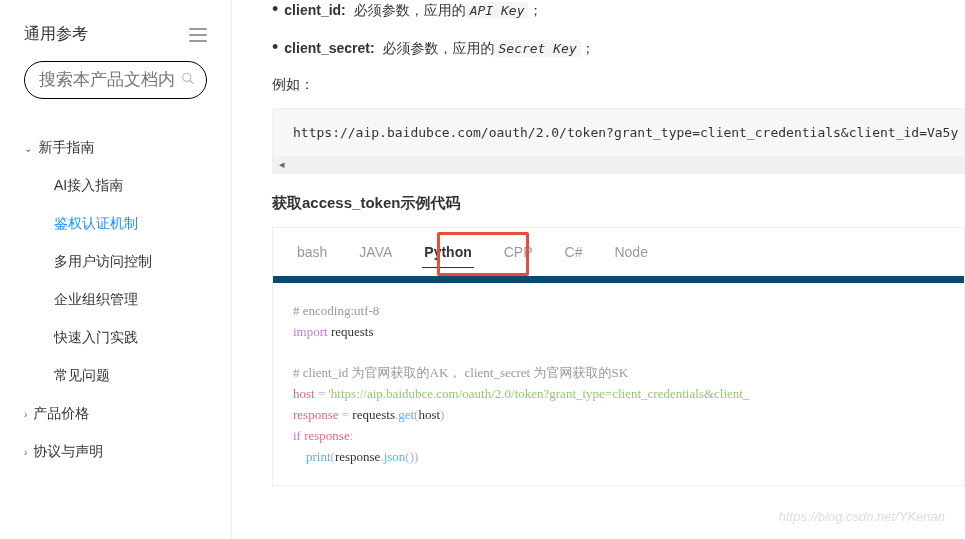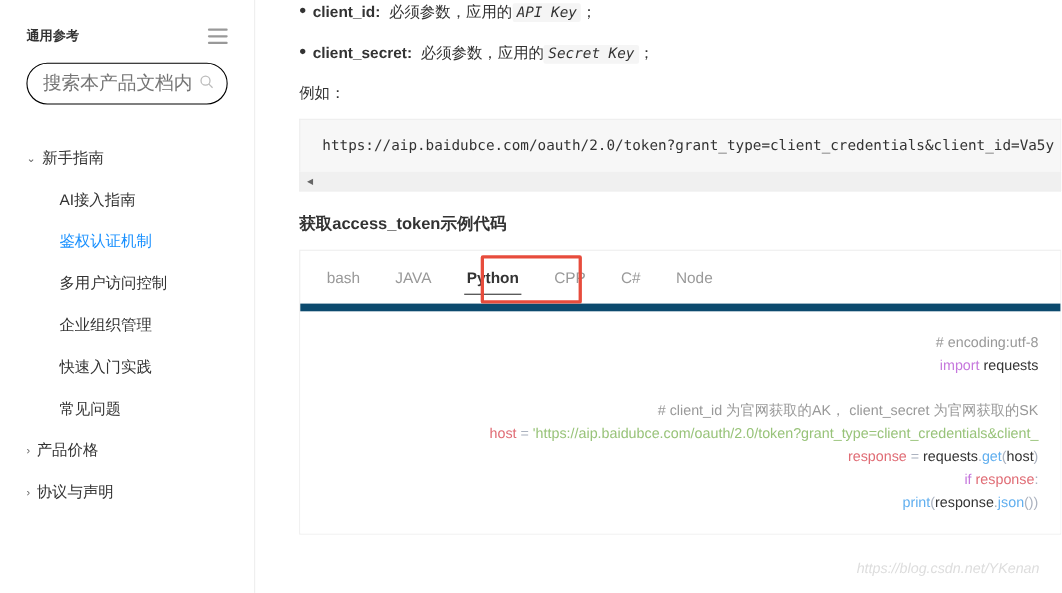--- a/index.html
+++ b/index.html
@@ -1,19 +1,19 @@
 <!DOCTYPE html>
 <html><head>
 <meta charset="utf-8">
 <style>
 * { margin: 0; padding: 0; box-sizing: border-box; }
 body { font-family: -apple-system, "PingFang SC", "Microsoft YaHei", sans-serif; font-size: 14px; color: #333; width: 965px; height: 539px; overflow: hidden; display: flex; background: #fff; }
 .sidebar { width: 232px; border-right: 1px solid #eee; padding: 24px 0 0 0; flex-shrink: 0; }
 .sidebar-header { display: flex; align-items: center; justify-content: space-between; padding: 0 24px 16px 24px; }
-.sidebar-title { font-size: 12px; font-weight: 700; }
+.sidebar-title { font-size: 16px; font-weight: 400; }
 .hamburger { width: 18px; height: 14px; display: flex; flex-direction: column; justify-content: space-between; cursor: pointer; }
 .hamburger span { height: 2px; background: #999; border-radius: 1px; }
 .search-box { margin: 0 24px 30px 24px; position: relative; }
 .search-input { width: 100%; padding: 8px 32px 8px 14px; border: 1px solid #000000; border-radius: 20px; font-size: 17px; outline: none; color: #999; }
 .search-icon { position: absolute; right: 12px; top: 50%; transform: translateY(-50%); color: #bbb; }
 .nav-section-header { display: flex; align-items: center; padding: 10px 24px; cursor: pointer; font-size: 14px; color: #333; }
 .chevron { margin-right: 6px; font-size: 10px; color: #666; }
 .nav-item { padding: 10px 24px 10px 54px; cursor: pointer; font-size: 14px; color: #333; }
 .nav-item.active { color: #1890ff; }
 .main { flex: 1; padding: 0 0 0 40px; overflow: hidden; }
@@ -27,21 +27,21 @@
 .url-block { background: #f7f7f7; padding: 16px 20px; font-family: Consolas, Monaco, monospace; font-size: 13px; white-space: nowrap; overflow: hidden; border: 1px solid #eee; border-bottom: none; }
 .scroll-indicator { background: #f0f0f0; height: 18px; border: 1px solid #eee; border-top: none; margin-bottom: 20px; display: flex; align-items: center; }
 .scroll-arrow { font-size: 11px; color: #666; padding: 0 6px; }
 .section-heading { font-weight: 700; font-size: 15px; margin-bottom: 14px; }
 .code-tabs-wrap { border: 1px solid #eee; }
 .tabs { display: flex; border-bottom: 7px solid #0c4a6e; padding: 0 8px; position: relative; }
 .tab { padding: 16px 16px; color: #999; cursor: pointer; font-size: 14px; position: relative; }
 .tab.active { color: #333; font-weight: 700; }
 .tab.active::after { content: ""; position: absolute; bottom: 8px; left: 14px; right: 14px; height: 1px; background: #333; }
 .highlight-box { position: absolute; border: 3px solid #e74c3c; border-radius: 2px; pointer-events: none; }
-.code-block { padding: 18px 20px; font-family: Liberation Sans, sans-serif; font-size: 13px; line-height: 1.6; background: #fff; white-space: nowrap; overflow: hidden; text-align: right; }
+.code-block { padding: 18px 20px; font-family: Liberation Serif, serif; font-size: 13px; line-height: 1.6; background: #fff; white-space: nowrap; overflow: hidden; }
 .c-comment { color: #999; }
 .c-keyword { color: #c678dd; }
 .c-var { color: #e06c75; }
 .c-string { color: #98c379; }
 .c-func { color: #61afef; }
 .c-paren { color: #abb2bf; }
 .c-op { color: #abb2bf; }
 .watermark { position: fixed; bottom: 15px; right: 20px; color: #ddd; font-size: 13px; font-style: italic; pointer-events: none; }
 </style>
 </head>

